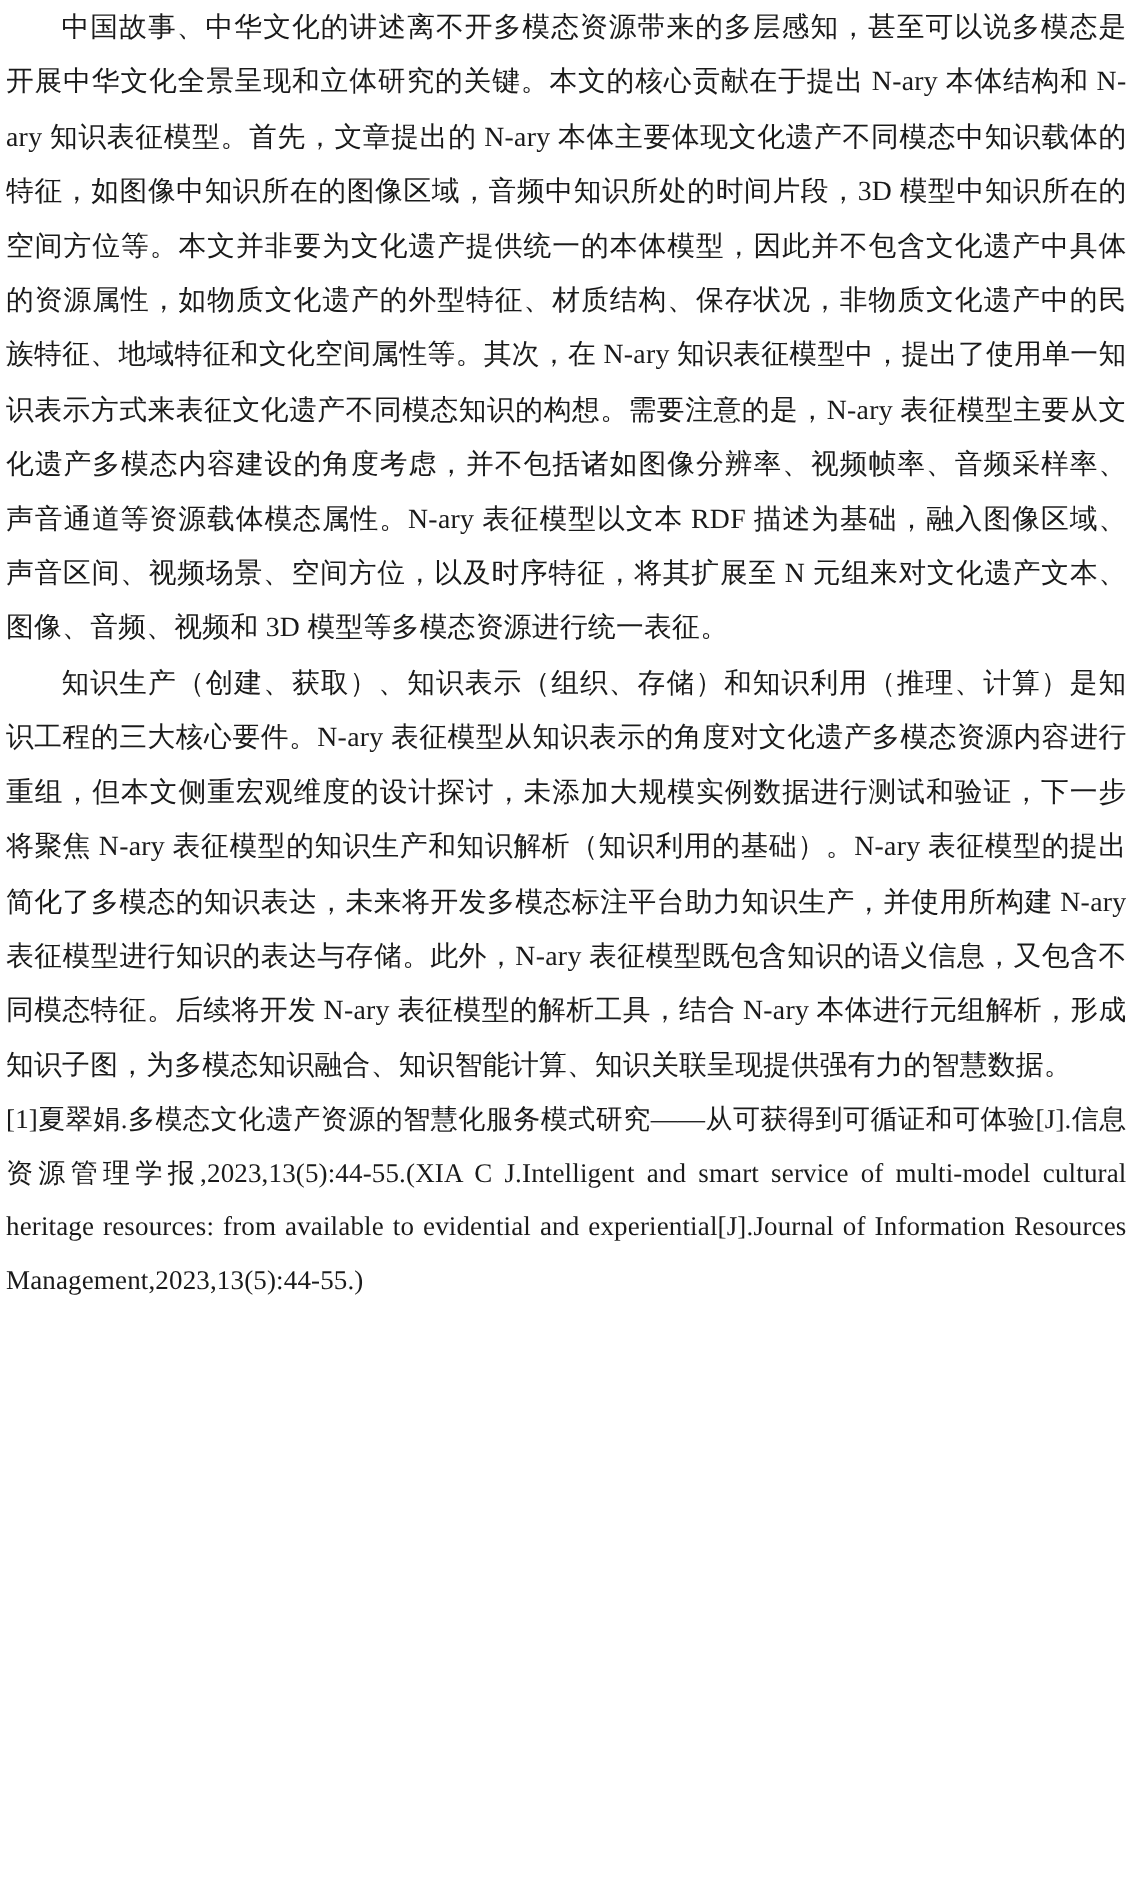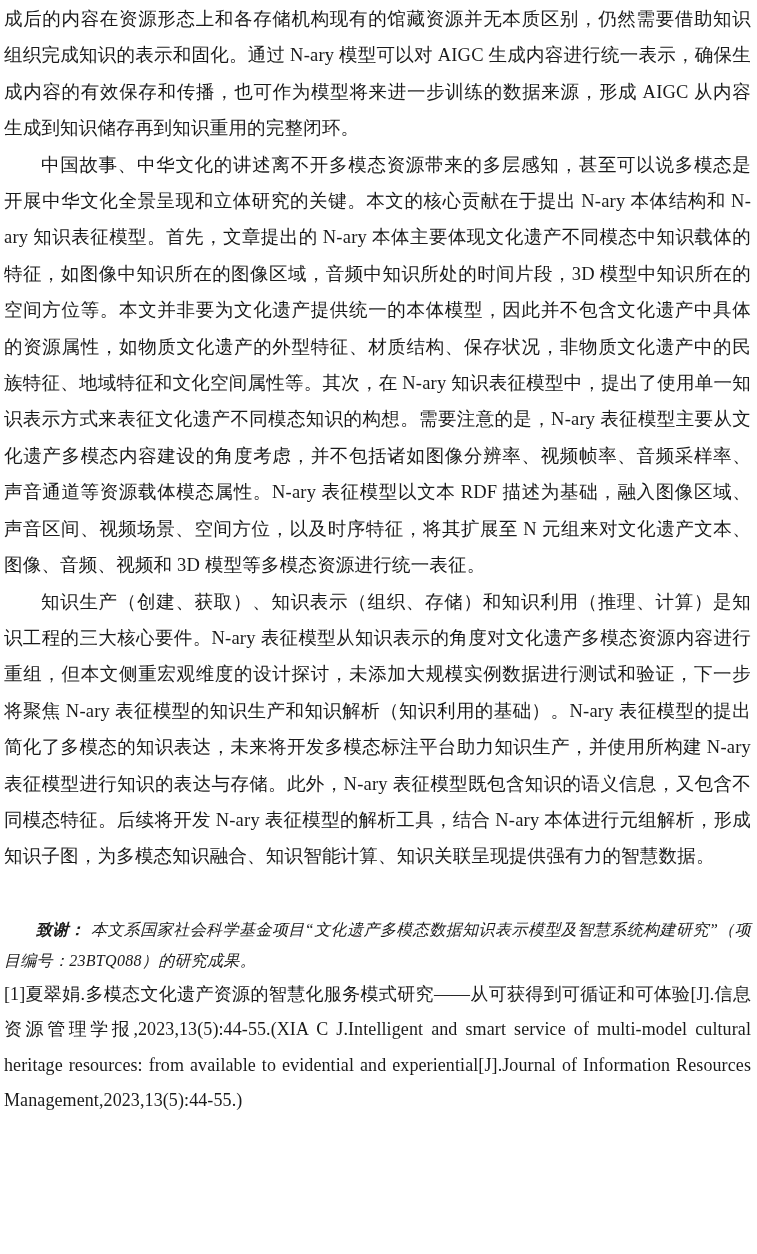--- a/index.html
+++ b/index.html
@@ -57,27 +57,23 @@
     text-align: justify;
     text-indent: 0;
     letter-spacing: 0.1px;
   }
 </style>
 </head>
 <body>
 
 <div class="page">
 
-  <p class="body-text no-indent">成后的内容在资源形态上和各存储机构现有的馆藏资源并无本质区别，仍然需要借助知识组织完成知识的表示和固化。通过 N-ary 模型可以对 AIGC 生成内容进行统一表示，确保生成内容的有效保存和传播，也可作为模型将来进一步训练的数据来源，形成 AIGC 从内容生成到知识储存再到知识重用的完整闭环。</p>
 
 
   <p class="body-text">中国故事、中华文化的讲述离不开多模态资源带来的多层感知，甚至可以说多模态是开展中华文化全景呈现和立体研究的关键。本文的核心贡献在于提出 N-ary 本体结构和 N-ary 知识表征模型。首先，文章提出的 N-ary 本体主要体现文化遗产不同模态中知识载体的特征，如图像中知识所在的图像区域，音频中知识所处的时间片段，3D 模型中知识所在的空间方位等。本文并非要为文化遗产提供统一的本体模型，因此并不包含文化遗产中具体的资源属性，如物质文化遗产的外型特征、材质结构、保存状况，非物质文化遗产中的民族特征、地域特征和文化空间属性等。其次，在 N-ary 知识表征模型中，提出了使用单一知识表示方式来表征文化遗产不同模态知识的构想。需要注意的是，N-ary 表征模型主要从文化遗产多模态内容建设的角度考虑，并不包括诸如图像分辨率、视频帧率、音频采样率、声音通道等资源载体模态属性。N-ary 表征模型以文本 RDF 描述为基础，融入图像区域、声音区间、视频场景、空间方位，以及时序特征，将其扩展至 N 元组来对文化遗产文本、图像、音频、视频和 3D 模型等多模态资源进行统一表征。</p>
 
   <p class="body-text">知识生产（创建、获取）、知识表示（组织、存储）和知识利用（推理、计算）是知识工程的三大核心要件。N-ary 表征模型从知识表示的角度对文化遗产多模态资源内容进行重组，但本文侧重宏观维度的设计探讨，未添加大规模实例数据进行测试和验证，下一步将聚焦 N-ary 表征模型的知识生产和知识解析（知识利用的基础）。N-ary 表征模型的提出简化了多模态的知识表达，未来将开发多模态标注平台助力知识生产，并使用所构建 N-ary 表征模型进行知识的表达与存储。此外，N-ary 表征模型既包含知识的语义信息，又包含不同模态特征。后续将开发 N-ary 表征模型的解析工具，结合 N-ary 本体进行元组解析，形成知识子图，为多模态知识融合、知识智能计算、知识关联呈现提供强有力的智慧数据。</p>
 
-  <p class="acknowledgement">
-    <span class="ack-label">致谢：</span><span>本文系国家社会科学基金项目“文化遗产多模态数据知识表示模型及智慧系统构建研究”（项目编号：23BTQ088）的研究成果。</span>
-  </p>
 
 
   <p class="reference-entry">[1]夏翠娟.多模态文化遗产资源的智慧化服务模式研究——从可获得到可循证和可体验[J].信息资源管理学报,2023,13(5):44-55.(XIA C J.Intelligent and smart service of multi-model cultural heritage resources: from available to evidential and experiential[J].Journal of Information Resources Management,2023,13(5):44-55.)</p>
 
 </div>
 
 </body></html>

